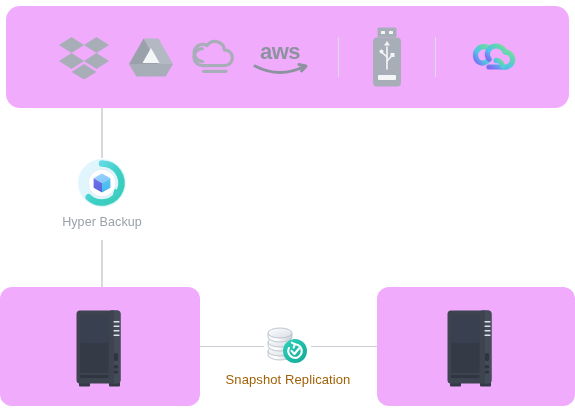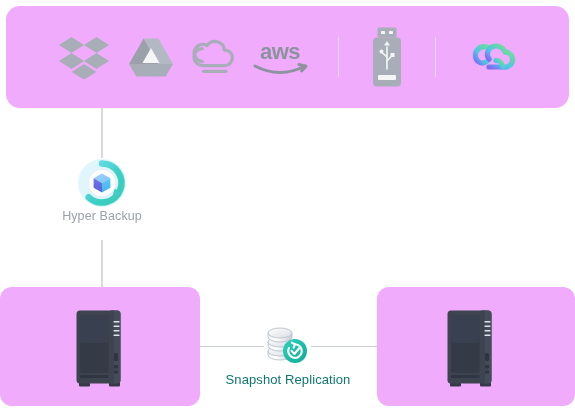--- a/index.html
+++ b/index.html
@@ -114,38 +114,38 @@
 
   
   #hyper-backup-node {
     position: absolute;
     left: 42px;
     top: 157px;
     width: 120px;
     text-align: center;
   }
   #hyper-backup-label {
-    margin-top: 0;
+    margin-top: 6px;
     font-size: 12.5px;
     color: #9ba1a9;
     letter-spacing: 0.1px;
   }
 
   
   #snapshot-node {
     position: absolute;
     left: 208px;
     top: 318px;
     width: 160px;
     text-align: center;
   }
   #snapshot-label {
     margin-top: 4px;
     font-size: 13px;
-    color: #0f766e;
+    color: #a16207;
     letter-spacing: 0.1px;
   }
 
   
   .nas-wrap {
     position: absolute;
     top: 308px;
   }
   #nas-device-left  { left: 73px; }
   #nas-device-right { left: 444px; }

